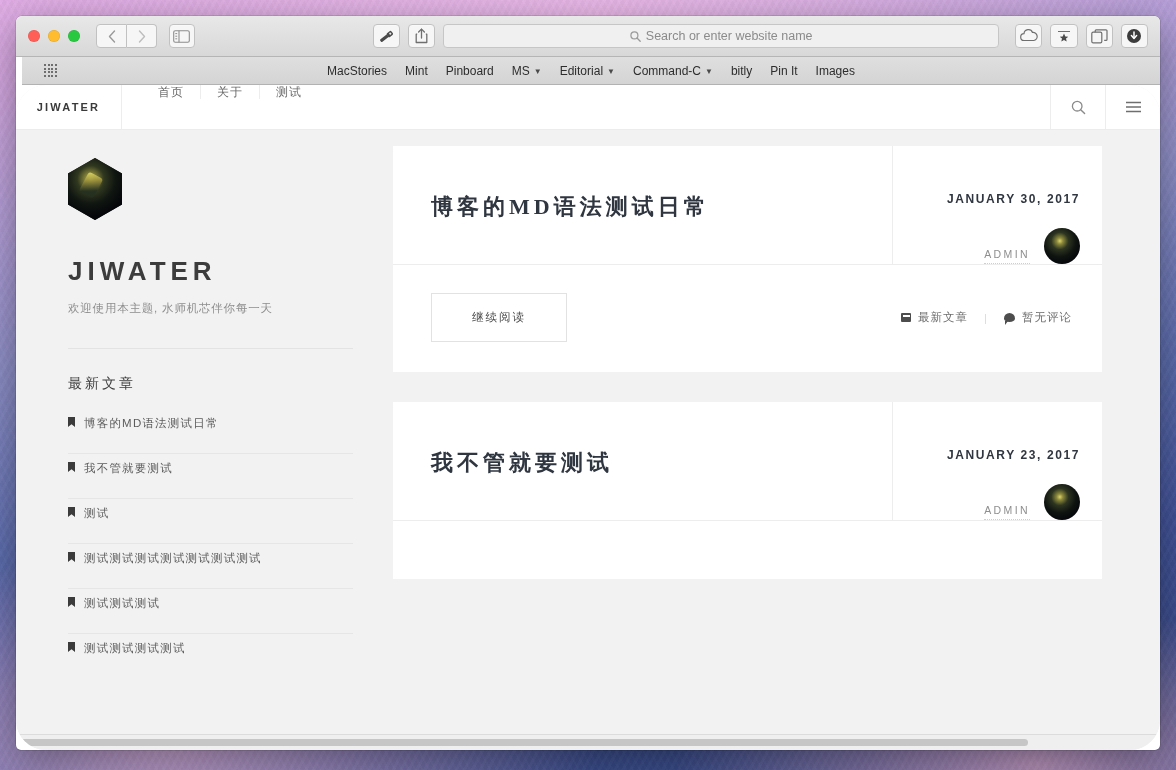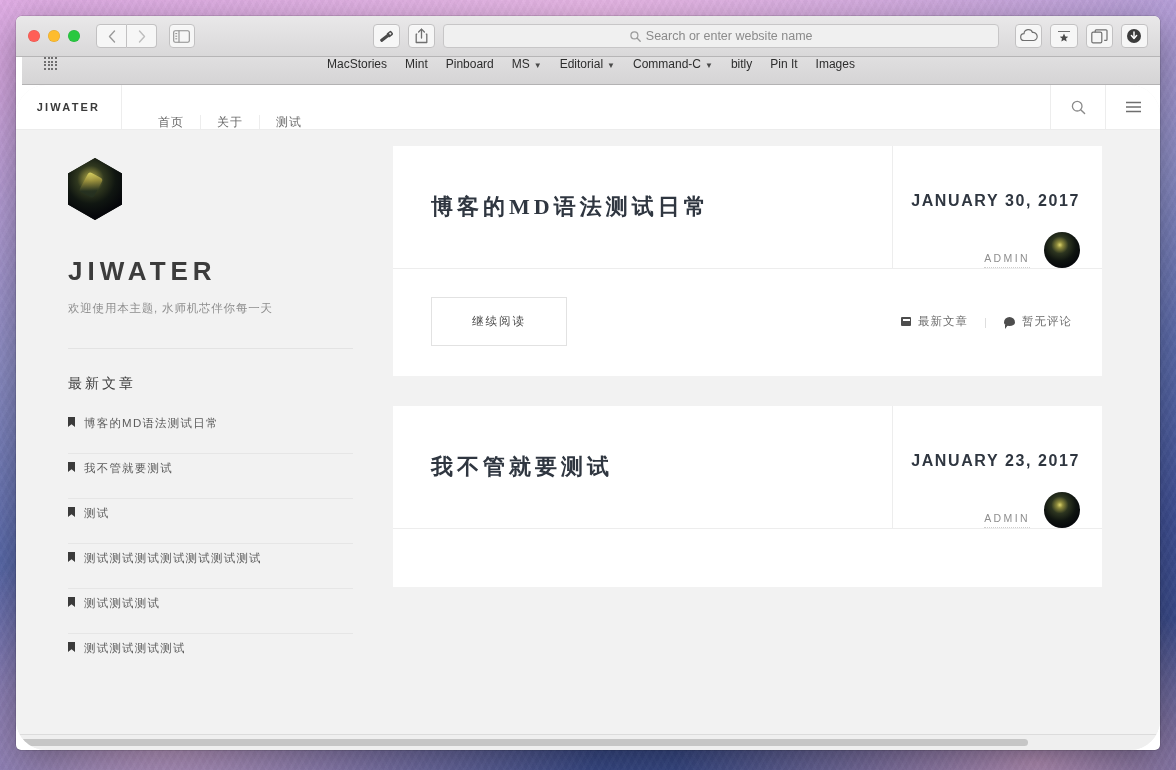--- a/index.html
+++ b/index.html
@@ -104,20 +104,21 @@
     font-size: 12.5px;
   }
 
   
   .favbar {
     height: 27px;
     flex: 0 0 27px;
     background: linear-gradient(#e0dfe0, #d5d4d5);
     border-bottom: 1px solid #b3b2b3;
     display: flex;
+    align-items: center;
     position: relative;
     padding: 0 10px;
     margin-left: 6px;
   }
   .grid-icon {
     display: grid;
     grid-template-columns: repeat(4, 2px);
     grid-template-rows: repeat(4, 2px);
     gap: 1.6px;
     margin-left: 12px;
@@ -161,21 +162,21 @@
     align-items: center;
     justify-content: center;
     font-size: 11px;
     font-weight: bold;
     letter-spacing: 2.2px;
     color: #3a3a3a;
     border-right: 1px solid #ededed;
   }
   .nav {
     display: flex;
-    align-items: flex-end;
+    align-items: flex-start;
     padding-left: 20px;
     flex: 1;
   }
   .nav-item {
     font-size: 12px;
     color: #6a6a6a;
     padding: 0 16px;
     letter-spacing: 1px;
     border-right: 1px solid #ededed;
     line-height: 14px;
@@ -300,21 +301,21 @@
     color: #a0a0a0;
     letter-spacing: 1.6px;
     line-height: 23px;
   }
   .post-excerpt.cn { letter-spacing: .4px; font-size: 12px; color: #9a9a9a; }
   .post-right {
     padding: 46px 22px 0 0;
     text-align: right;
   }
   .post-date {
-    font-size: 16px;
+    font-size: 12px;
     font-weight: bold;
     color: #2f3640;
     letter-spacing: 1.6px;
   }
   .author-row {
     margin-top: 22px;
     display: flex;
     align-items: flex-end;
     justify-content: flex-end;
     gap: 14px;

